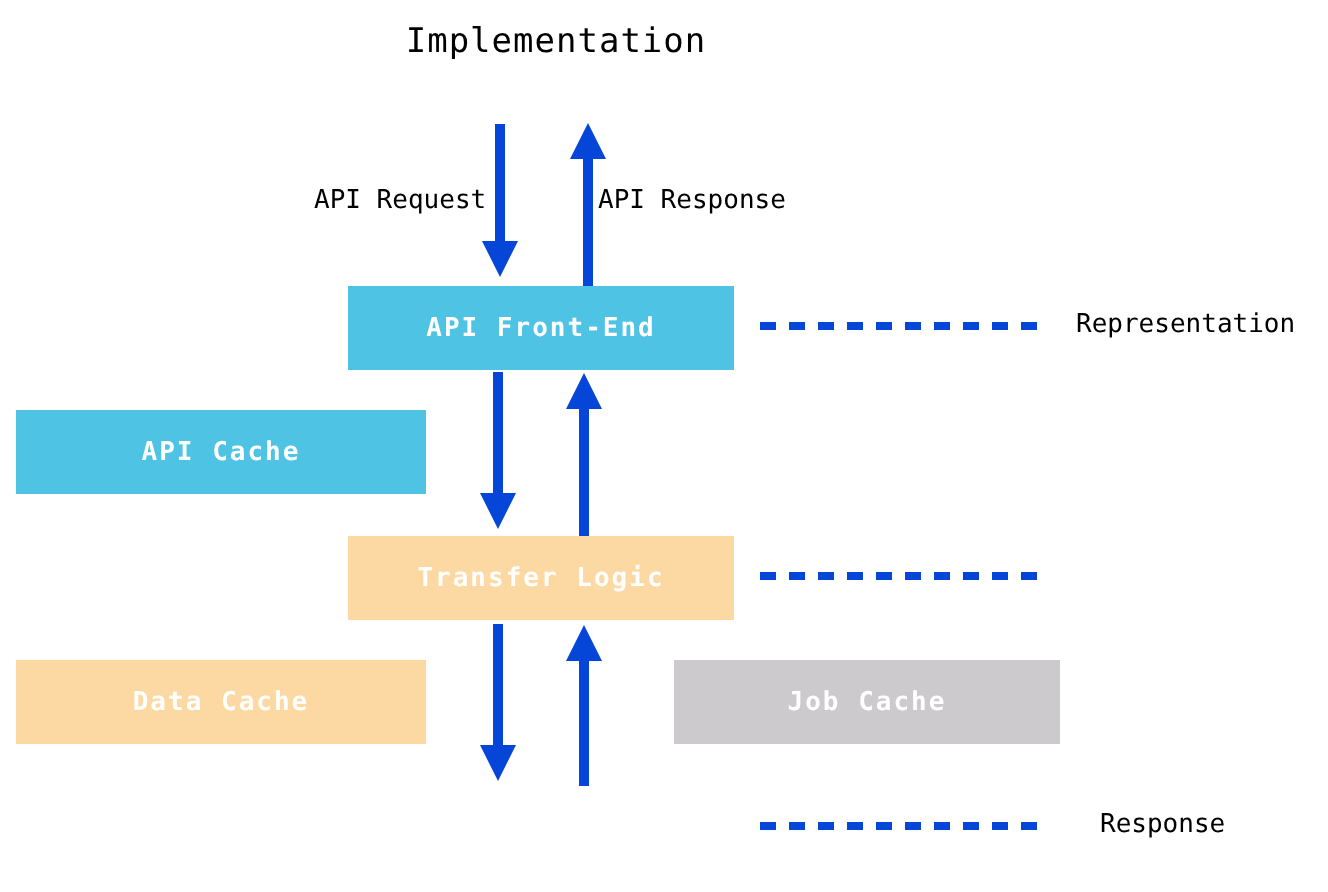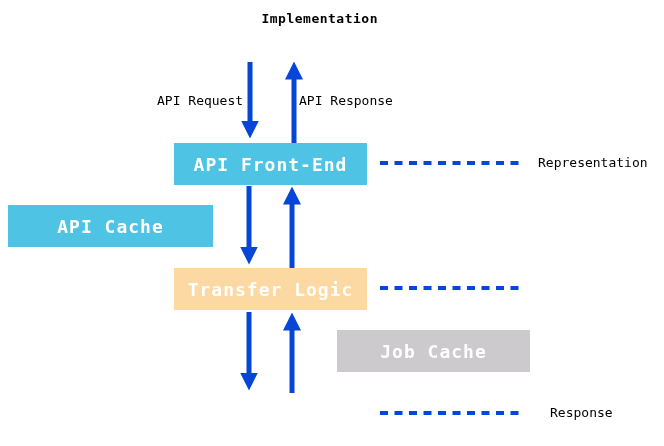--- a/index.html
+++ b/index.html
@@ -16,33 +16,33 @@
     width:664px;height:446px;
     background:var(--background);
     font-family:"DejaVu Sans Mono","Liberation Mono",monospace;
   }
   .canvas{
     position:relative;width:664px;height:446px;
     background:var(--background);overflow:hidden;
   }
   .title{
     position:absolute;left:178px;top:11px;width:200px;
-    text-align:right;
-    font-size:13px;font-weight:bold;color:var(--label-text);
+    text-align:center;
+    font-size:17px;font-weight:normal;color:var(--label-text);
     letter-spacing:0.5px;
   }
   .note{
     position:absolute;
     font-size:13px;line-height:16px;color:var(--label-text);
     white-space:nowrap;
   }
   .box{
     position:absolute;height:42px;width:193px;
     display:flex;align-items:center;justify-content:center;
-    font-size:18px;font-weight:bold;letter-spacing:1px;
+    font-size:13px;font-weight:bold;letter-spacing:1px;
     color:var(--box-label-text);white-space:nowrap;
   }
   .box.wide{width:205px;}
   .cyan{background:var(--box-cyan);}
   .peach{background:var(--box-peach);}
   .gray{background:var(--box-gray);}
   svg.overlay{
     position:absolute;left:0;top:0;width:664px;height:446px;
     pointer-events:none;
   }
@@ -59,20 +59,21 @@
 <div class="canvas">
 
   <div class="title">Implementation</div>
 
   <div class="note" style="left:157px;top:93px">API Request</div>
   <div class="note" style="left:299px;top:93px">API Response</div>
 
   <div class="box cyan" style="left:174px;top:143px">API Front-End</div>
   <div class="box cyan wide" style="left:8px;top:205px">API Cache</div>
   <div class="box peach" style="left:174px;top:268px">Transfer Logic</div>
+  <div class="box peach wide" style="left:8px;top:330px">Data Cache</div>
   <div class="box gray" style="left:337px;top:330px">Job Cache</div>
 
   <div class="note" style="left:538px;top:155px">Representation</div>
   <div class="note" style="left:550px;top:405px">Response</div>
 
   <svg class="overlay" viewBox="0 0 664 446" aria-hidden="true">
     <defs>
       <marker id="ah" markerWidth="3.6" markerHeight="3.6" refX="0.7" refY="1.8" orient="auto" markerUnits="strokeWidth">
         <path class="arrowhead" d="M0,0 L3.6,1.8 L0,3.6 Z"></path>
       </marker>

